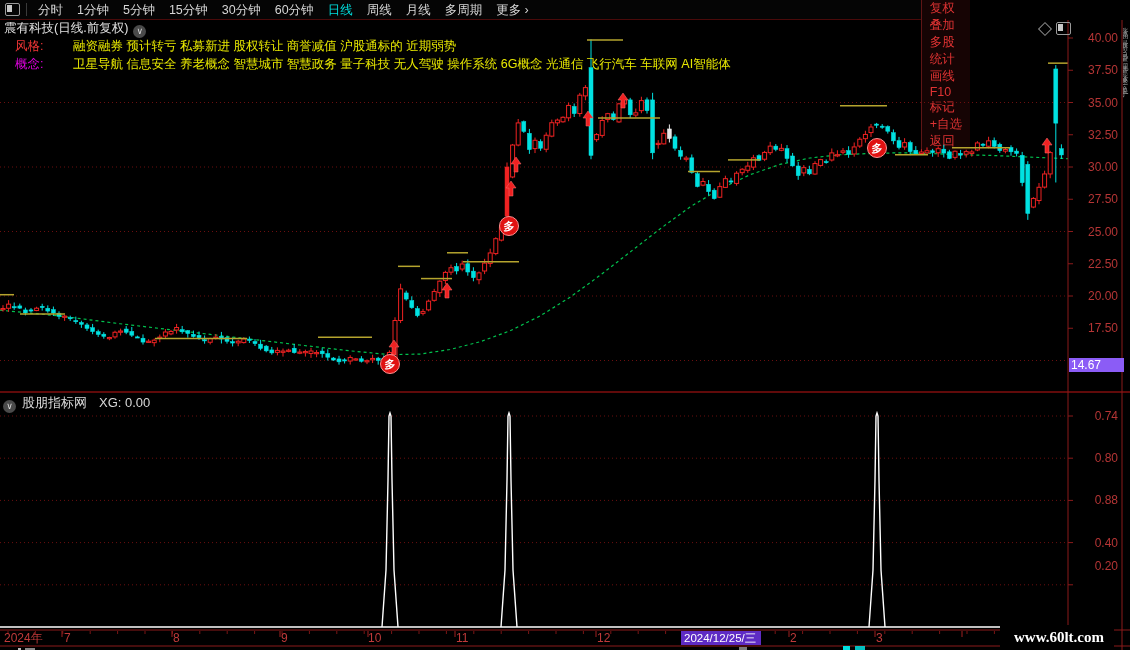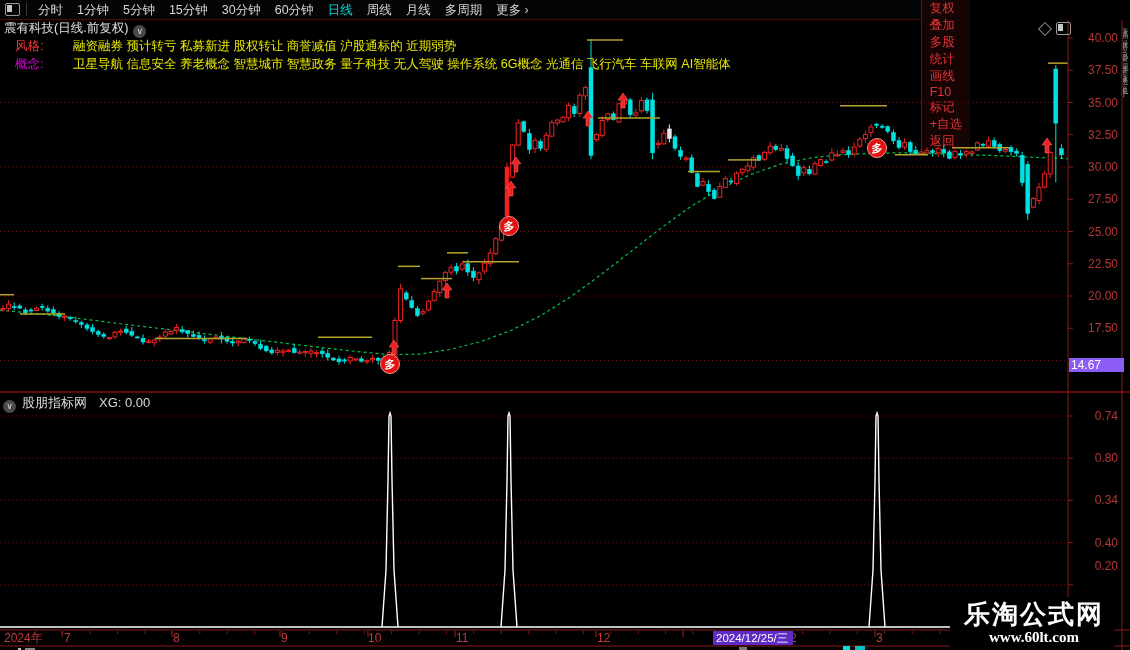--- a/index.html
+++ b/index.html
@@ -604,37 +604,36 @@
       <div class="pa-label" style="top: 321.25px;">17.50</div>
     </div>
   <div id="price-tag">14.67</div>
 
   <div class="row" id="sub-header">
     <span class="chev-circle" style="margin-left:0;margin-right:6px;">∨</span><span>股朋指标网</span><span class="xg">XG: 0.00</span>
   </div>
   <div id="sub-axis">
       <div class="pa-label" style="top: 409px;">0.74</div>
       <div class="pa-label" style="top: 451.2px;">0.80</div>
-      <div class="pa-label" style="top: 493.4px;">0.34</div>
+      <div class="pa-label" style="top: 493.4px;">0.88</div>
       <div class="pa-label" style="top: 535.6px;">0.40</div>
       <div class="pa-label" style="top: 559px;">0.20</div>
     </div>
 
   <div id="date-axis">
       <div class="da-label" style="left: 4px;">2024年</div>
       <div class="da-label" style="left: 64px;">7</div>
       <div class="da-label" style="left: 173px;">8</div>
       <div class="da-label" style="left: 281px;">9</div>
       <div class="da-label" style="left: 368px;">10</div>
       <div class="da-label" style="left: 456px;">11</div>
       <div class="da-label" style="left: 597px;">12</div>
       <div class="da-label" style="left: 790px;">2</div>
       <div class="da-label" style="left: 876px;">3</div>
     </div>
-  <div id="date-tag" style="left: 681px; width: 74px; margin-left: 32px;">2024/12/25/三</div>
+  <div id="date-tag" style="left: 681px; width: 74px;">2024/12/25/三</div>
 
   <div id="watermark">
-    <div class="l1">乐淘公式网</div>
     <div class="l2">www.60lt.com</div>
   </div>
 
   <div id="right-strip">涨幅 最新 总量 现量 涨速 换手</div>
 </div>
 
 </body></html>

